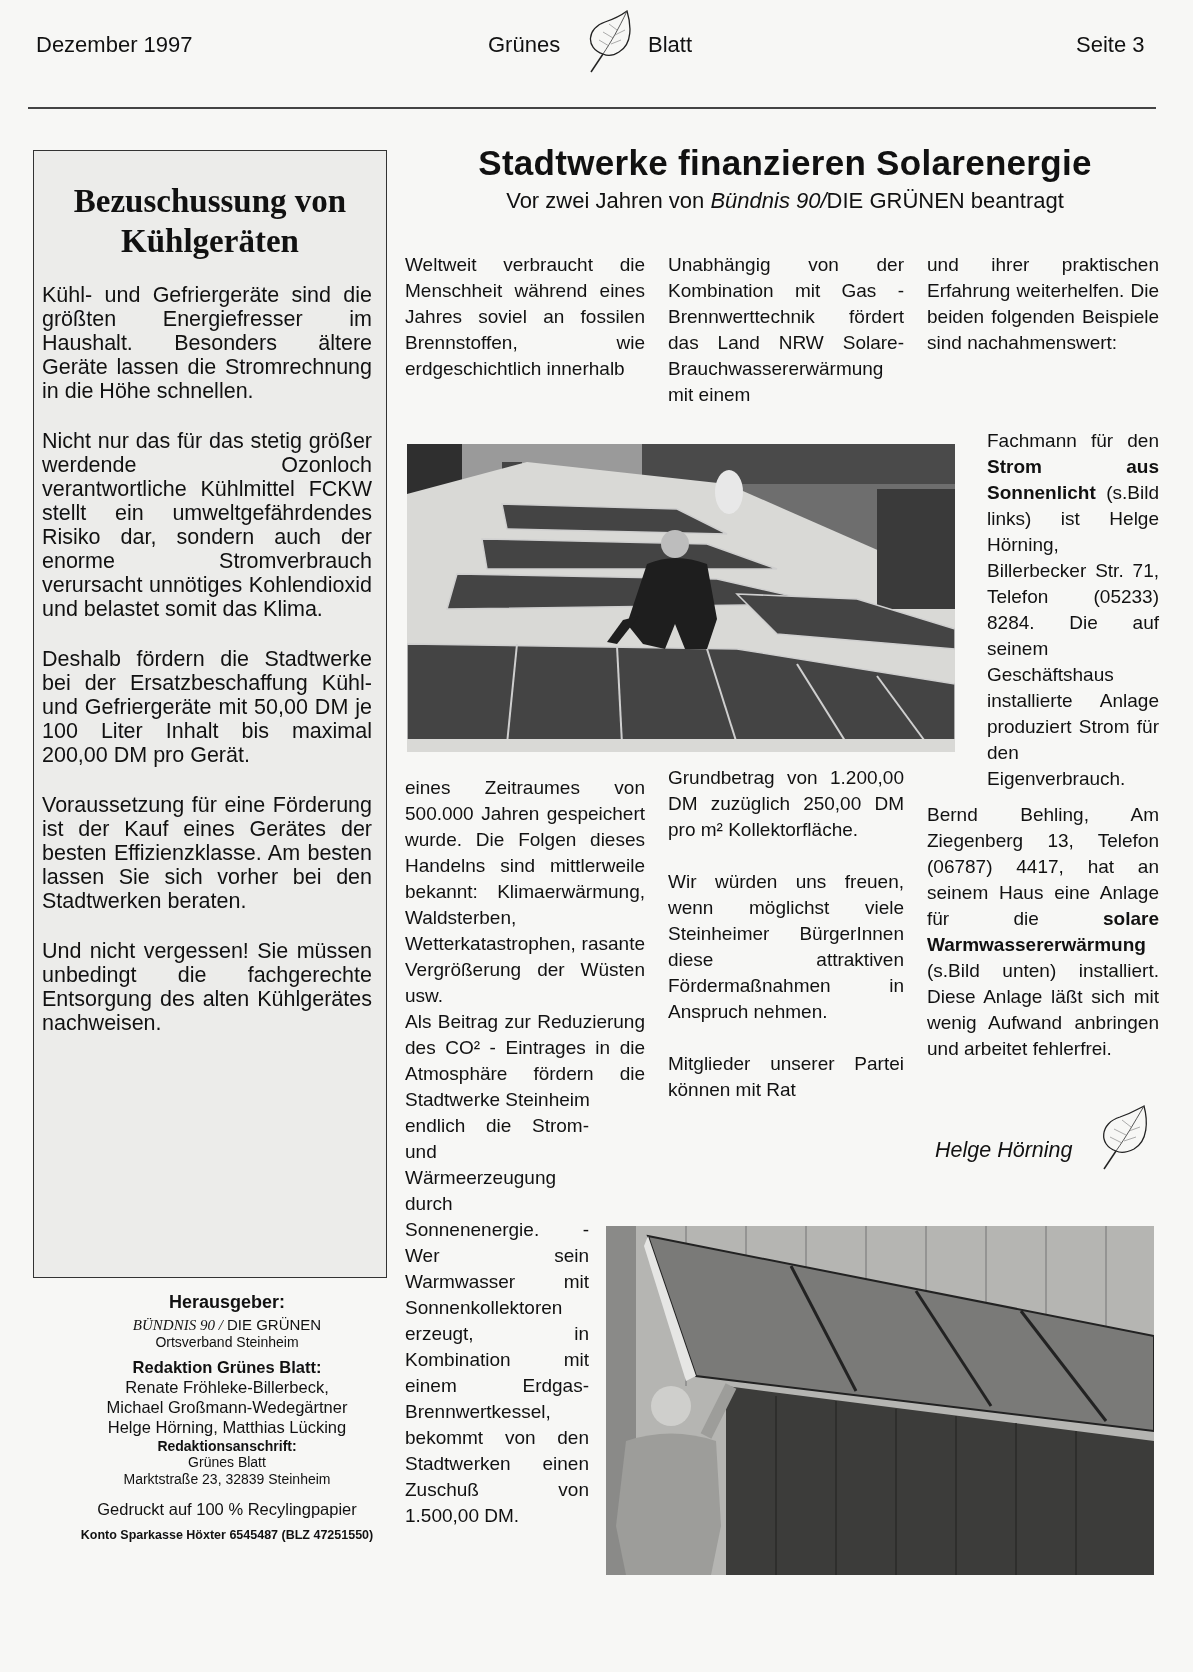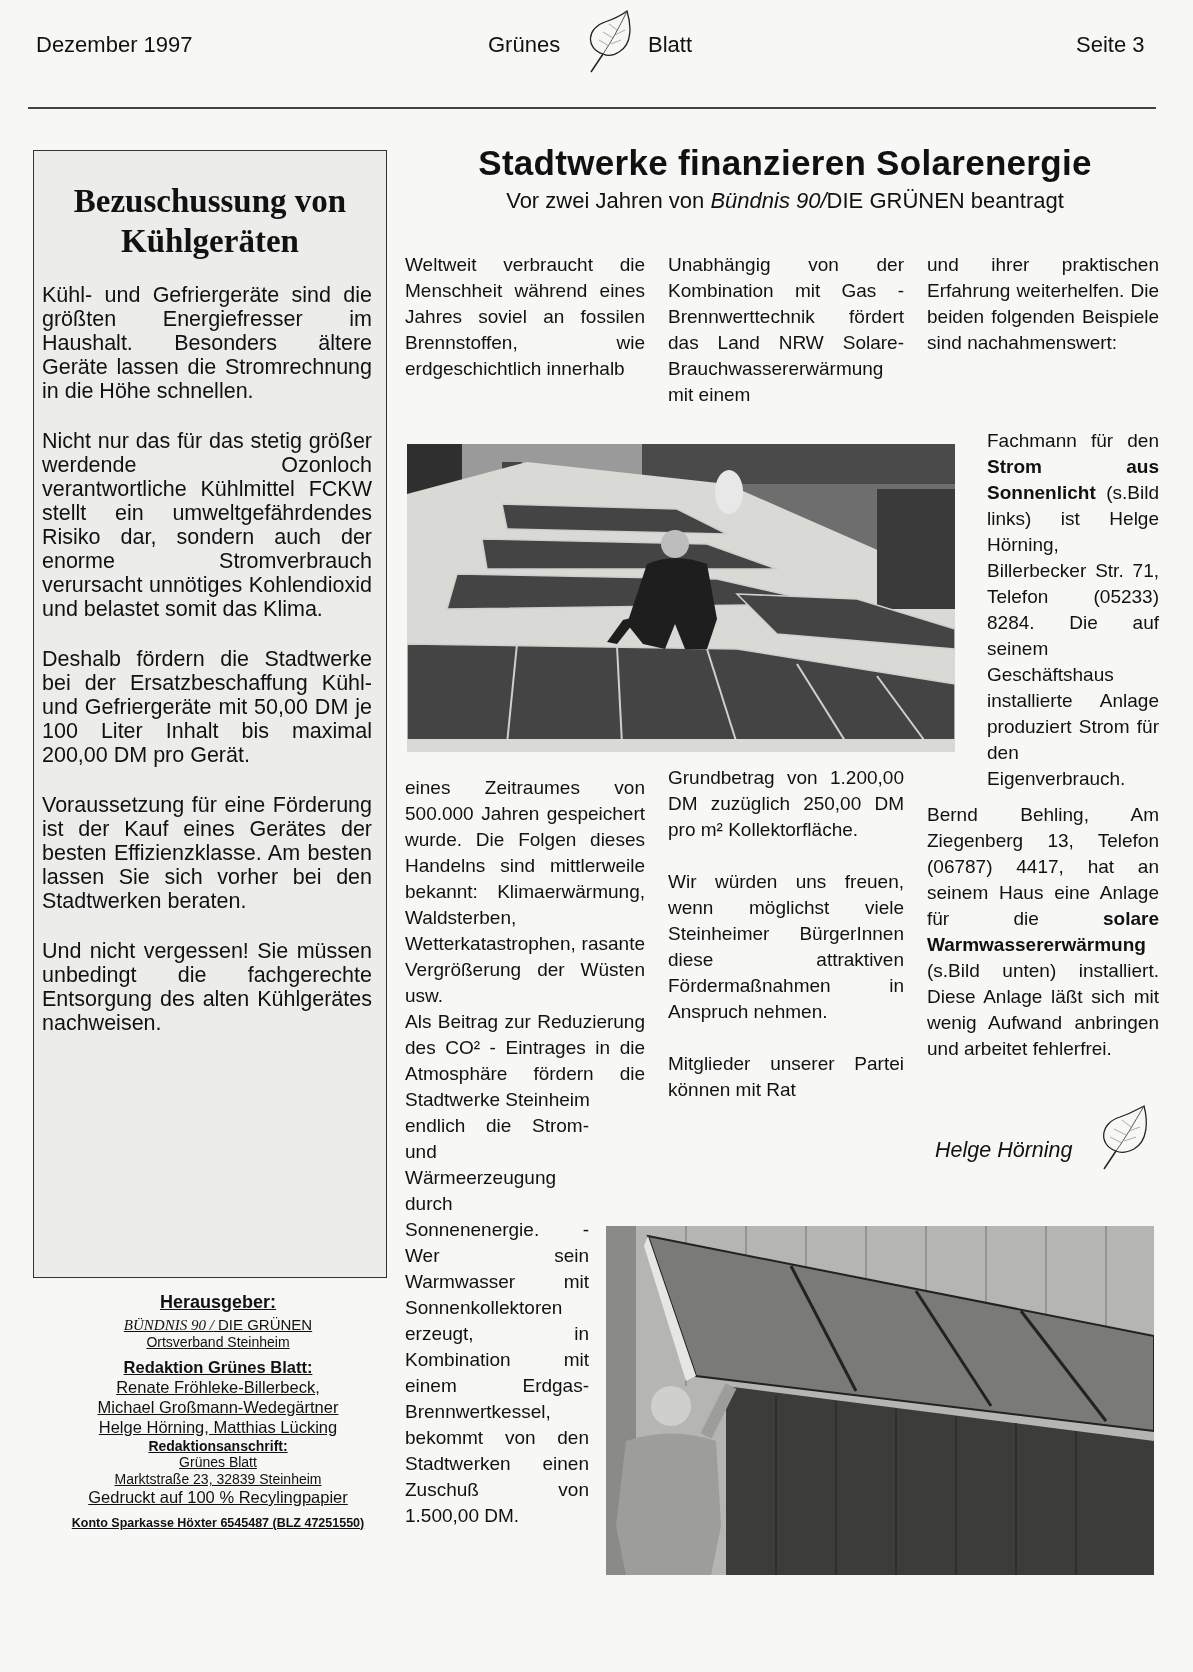--- a/index.html
+++ b/index.html
@@ -20,21 +20,21 @@
   }
   .box-title {
     font-family: "Liberation Serif", serif; font-weight: bold;
     font-size: 33px; line-height: 40px; text-align: center;
     margin: 30px 10px 22px 10px;
   }
   .box p {
     margin: 0 14px 26px 8px; font-size: 21.5px; line-height: 24px;
     text-align: justify; hyphens: none;
   }
-  .imprint { left: 41px; width: 354px; top: 1292px; text-align: center; line-height: 1.2; text-decoration: underline; }
+  .imprint { left: 50px; width: 354px; top: 1292px; text-align: center; line-height: 1.2; }
   .imprint .b { font-weight: bold; }
   .serif-it { font-family: "Liberation Serif", serif; font-style: italic; }
   .headline { left: 420px; width: 730px; text-align: center; top: 143px; font-size: 35px; font-weight: bold; letter-spacing: 0.3px; }
   .subline { left: 420px; width: 730px; text-align: center; top: 188px; font-size: 22px; }
   .col { font-size: 19px; line-height: 26px; text-align: justify; }
   .col p { margin: 0; }
   .col .gap { height: 26px; }
   .photo {
     background: #777; overflow: hidden;
   }
@@ -77,21 +77,21 @@
     <span>DIE GRÜNEN</span>
   </div>
   <div style="font-size:14px;">Ortsverband Steinheim</div>
   <div class="b" style="font-size:16.5px; margin-top:8px;">Redaktion Grünes Blatt:</div>
   <div style="font-size:16.5px;">Renate Fröhleke-Billerbeck,</div>
   <div style="font-size:16.5px;">Michael Großmann-Wedegärtner</div>
   <div style="font-size:16.5px;">Helge Hörning, Matthias Lücking</div>
   <div class="b" style="font-size:14px;">Redaktionsanschrift:</div>
   <div style="font-size:14px;">Grünes Blatt</div>
   <div style="font-size:14px;">Marktstraße 23,  32839 Steinheim</div>
-  <div style="font-size:16.5px; margin-top:0;">Gedruckt auf 100 % Recylingpapier</div>
+  <div style="font-size:16.5px; margin-top:12px;">Gedruckt auf 100 % Recylingpapier</div>
   <div class="b" style="font-size:12.5px; margin-top:8px;">Konto Sparkasse Höxter 6545487 (BLZ 47251550)</div>
 </div>
 
 <div class="abs headline">Stadtwerke finanzieren Solarenergie</div>
 <div class="abs subline">
   <span>Vor zwei Jahren von </span><i>Bündnis 90/</i><span>DIE GRÜNEN beantragt</span>
 </div>
 
 <div class="abs col" style="left:405px; top:252px; width:240px;">Weltweit verbraucht die Menschheit während eines Jahres soviel an fossilen Brennstoffen, wie erdgeschichtlich innerhalb</div>
 

